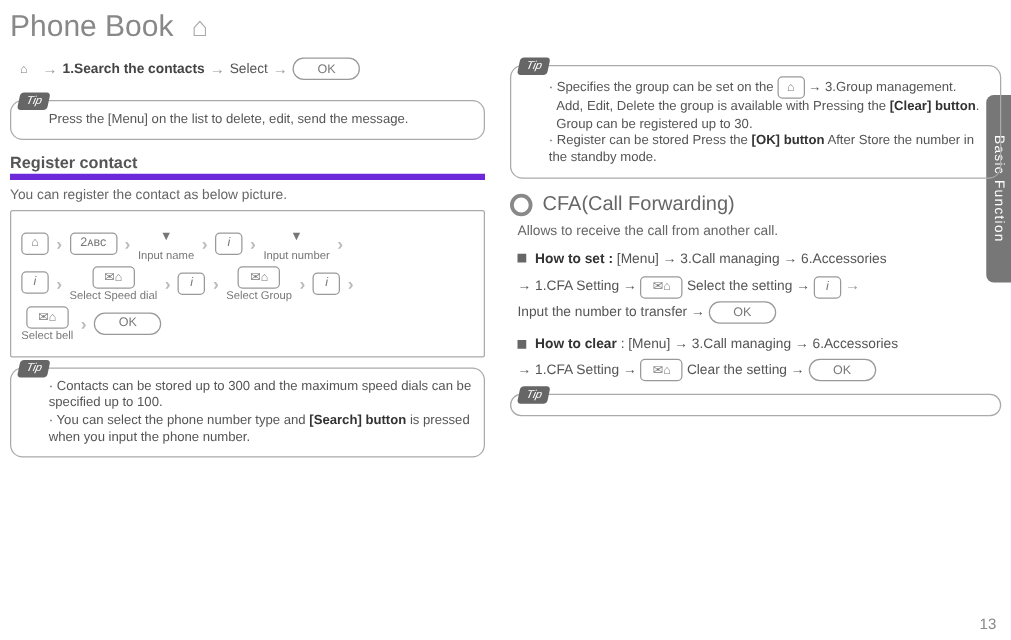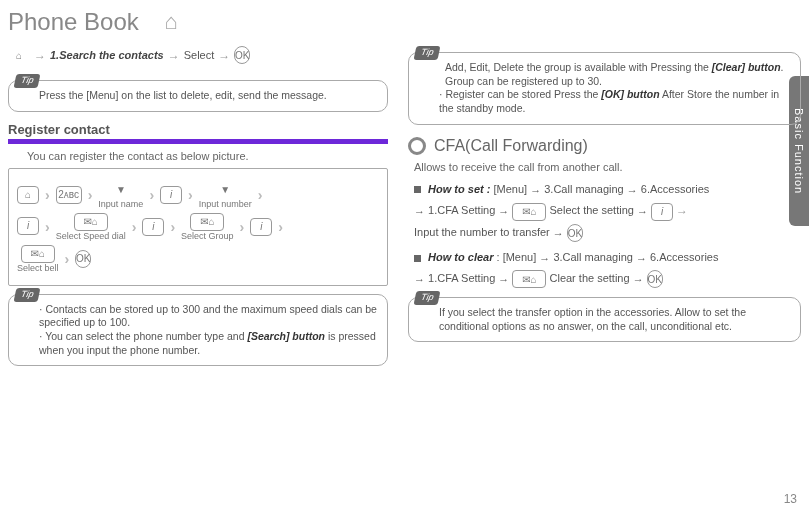--- a/index.html
+++ b/index.html
@@ -12,21 +12,21 @@
     font-size: 11px;
     color: #555;
   }
   .page-title {
     font-size: 24px;
     color: #888;
     font-weight: normal;
     padding: 8px 0 4px 8px;
     display: flex;
     align-items: center;
-    gap: 21px;
+    gap: 10px;
   }
   .columns {
     display: flex;
     padding: 4px 8px 0 8px;
   }
   .left-col { width: 380px; margin-right: 20px; }
   .right-col { flex: 1; }
   .side-tab {
     position: absolute;
     right: 0;
@@ -46,31 +46,31 @@
   }
   .page-num {
     position: absolute;
     bottom: 6px;
     right: 12px;
     font-size: 12px;
     color: #888;
   }
   .step-row { display: flex; align-items: center; flex-wrap: wrap; gap: 4px; padding: 2px 0 8px 0; }
   .arrow { color: #999; font-size: 12px; }
-  .bold { font-weight: bold; color: #444; font-style: italic; }
+  .bold { font-weight: bold; color: #444; }
   .black { color: #333; }
   .section-header {
     font-size: 13px;
     color: #555;
     border-bottom: 5px solid #6d28d9;
     padding-bottom: 2px;
     margin: 10px 0 6px 0;
     font-weight: bold;
   }
-  .desc { color: #666; margin-bottom: 6px; margin-left: 19px; }
+  .desc { color: #666; margin-bottom: 6px; }
   .tip-box {
     border: 1px solid #aaa;
     border-radius: 10px;
     padding: 8px 10px 8px 30px;
     margin: 8px 0;
     position: relative;
     font-size: 10.5px;
     color: #555;
     line-height: 1.3;
   }
@@ -100,21 +100,21 @@
     align-items: center;
     justify-content: center;
     border: 1px solid #999;
     border-radius: 4px;
     width: 22px;
     height: 18px;
     font-size: 10px;
     color: #777;
     background: #fff;
   }
-  .icon.oval { border-radius: 10px; width: 16px; }
+  .icon.oval { border-radius: 10px; width: 54px; }
   .icon.nob { border: none; }
   .icon.dbl { width: 34px; gap: 1px; }
   .bullet-circle {
     display: inline-flex; align-items: center; justify-content: center;
     width: 18px; height: 18px; border: 3px solid #888; border-radius: 50%;
     background: #fff;
   }
   .cfa-title { font-size: 16px; color: #666; display: flex; align-items: center; gap: 8px; margin: 12px 0 6px 0; }
   .sq-bullet { display: inline-block; width: 7px; height: 7px; background: #666; margin-right: 4px; vertical-align: middle; }
   .flow { line-height: 1.9; margin: 4px 0; color: #555; }
@@ -150,21 +150,21 @@
       <span>Press the [Menu] on the list to delete, edit, send the message.</span>
     </div>
 
     <div class="section-header">Register contact</div>
     <div class="desc">You can register the contact as below picture.</div>
 
     <div class="diagram-box">
       <div class="dg-row">
         <span class="icon">⌂</span>
         <span class="dg-sep">›</span>
-        <span class="icon" style="width:26px;">2ᴀʙᴄ</span>
+        <span class="icon" style="width:38px;">2ᴀʙᴄ</span>
         <span class="dg-sep">›</span>
         <span class="lbl-under">
           <span class="icon nob">▼</span>
           <span>Input name</span>
         </span>
         <span class="dg-sep">›</span>
         <span class="icon">
             <i>i</i>
           </span>
         <span class="dg-sep">›</span>
@@ -216,20 +216,25 @@
       <div>· Contacts can be stored up to 300 and the maximum speed dials can be specified up to 100.</div>
       <div>
         <span>· You can select the phone number type and </span><span class="bold black">[Search] button</span><span> is pressed when you input the phone number.</span>
       </div>
     </div>
   </div>
 
   <div class="right-col">
     <div class="tip-box">
       <span class="tip-badge">Tip</span>
+      <div>
+        <span>· Specifies the group can be set on the </span>
+        <span class="icon" style="vertical-align:middle;">⌂</span>
+        <span> → 3.Group management.</span>
+      </div>
       <div style="padding-left:6px;">
         <span>Add, Edit, Delete the group is available with Pressing the </span><span class="bold black">[Clear] button</span><span>. Group can be registered up to 30.</span>
       </div>
       <div>
         <span>· Register can be stored Press the </span><span class="bold black">[OK] button</span><span> After Store the number in the standby mode.</span>
       </div>
     </div>
 
     <div class="cfa-title">
       <span class="bullet-circle"></span>
@@ -257,16 +262,15 @@
       <span class="bold black">How to clear</span>
       <span>: [Menu] → 3.Call managing → 6.Accessories</span><br>
       <span>→ 1.CFA Setting → </span>
       <span class="icon dbl" style="vertical-align:middle;">✉⌂</span>
       <span> Clear the setting → </span>
       <span class="icon oval" style="vertical-align:middle;">OK</span>
     </div>
 
     <div class="tip-box">
       <span class="tip-badge">Tip</span>
-      <span>If you select the transfer option in the accessories. Allow to set the conditional options as no answer, on the call, unconditional etc.</span>
     </div>
   </div>
 </div>
 
 </body></html>

